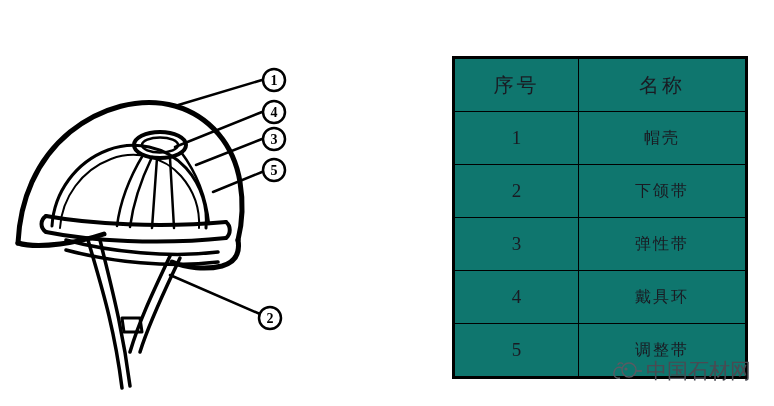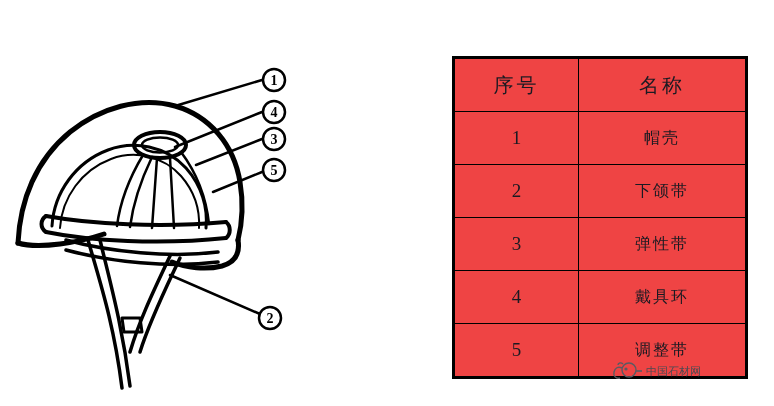--- a/index.html
+++ b/index.html
@@ -32,21 +32,21 @@
 
   
   #parts-table {
     position: absolute;
     left: 452px;
     top: 56px;
     width: 293px;
     height: 312px;
     border-collapse: collapse;
     table-layout: fixed;
-    background: #ef4444;
+    background: #0f766e;
     border: 3px solid #000000;
   }
   #parts-table col.c-no { width: 125px; }
   #parts-table col.c-name { width: 168px; }
   #parts-table th,
   #parts-table td {
     border: 1px solid #000000;
     text-align: center;
     vertical-align: middle;
     padding: 0;
@@ -74,21 +74,21 @@
     top: 358px;
     height: 26px;
     display: flex;
     align-items: center;
     gap: 4px;
   }
   #watermark .wm-mark {
     display: block;
   }
   #watermark .wm-text {
-    font-size: 11px;
+    font-size: 21px;
     color: #4a4a52;
     letter-spacing: 0px;
     font-family: "Liberation Sans", "DejaVu Sans", sans-serif;
     white-space: nowrap;
     text-align: center;
   }
 </style>
 </head>
 <body>
 

